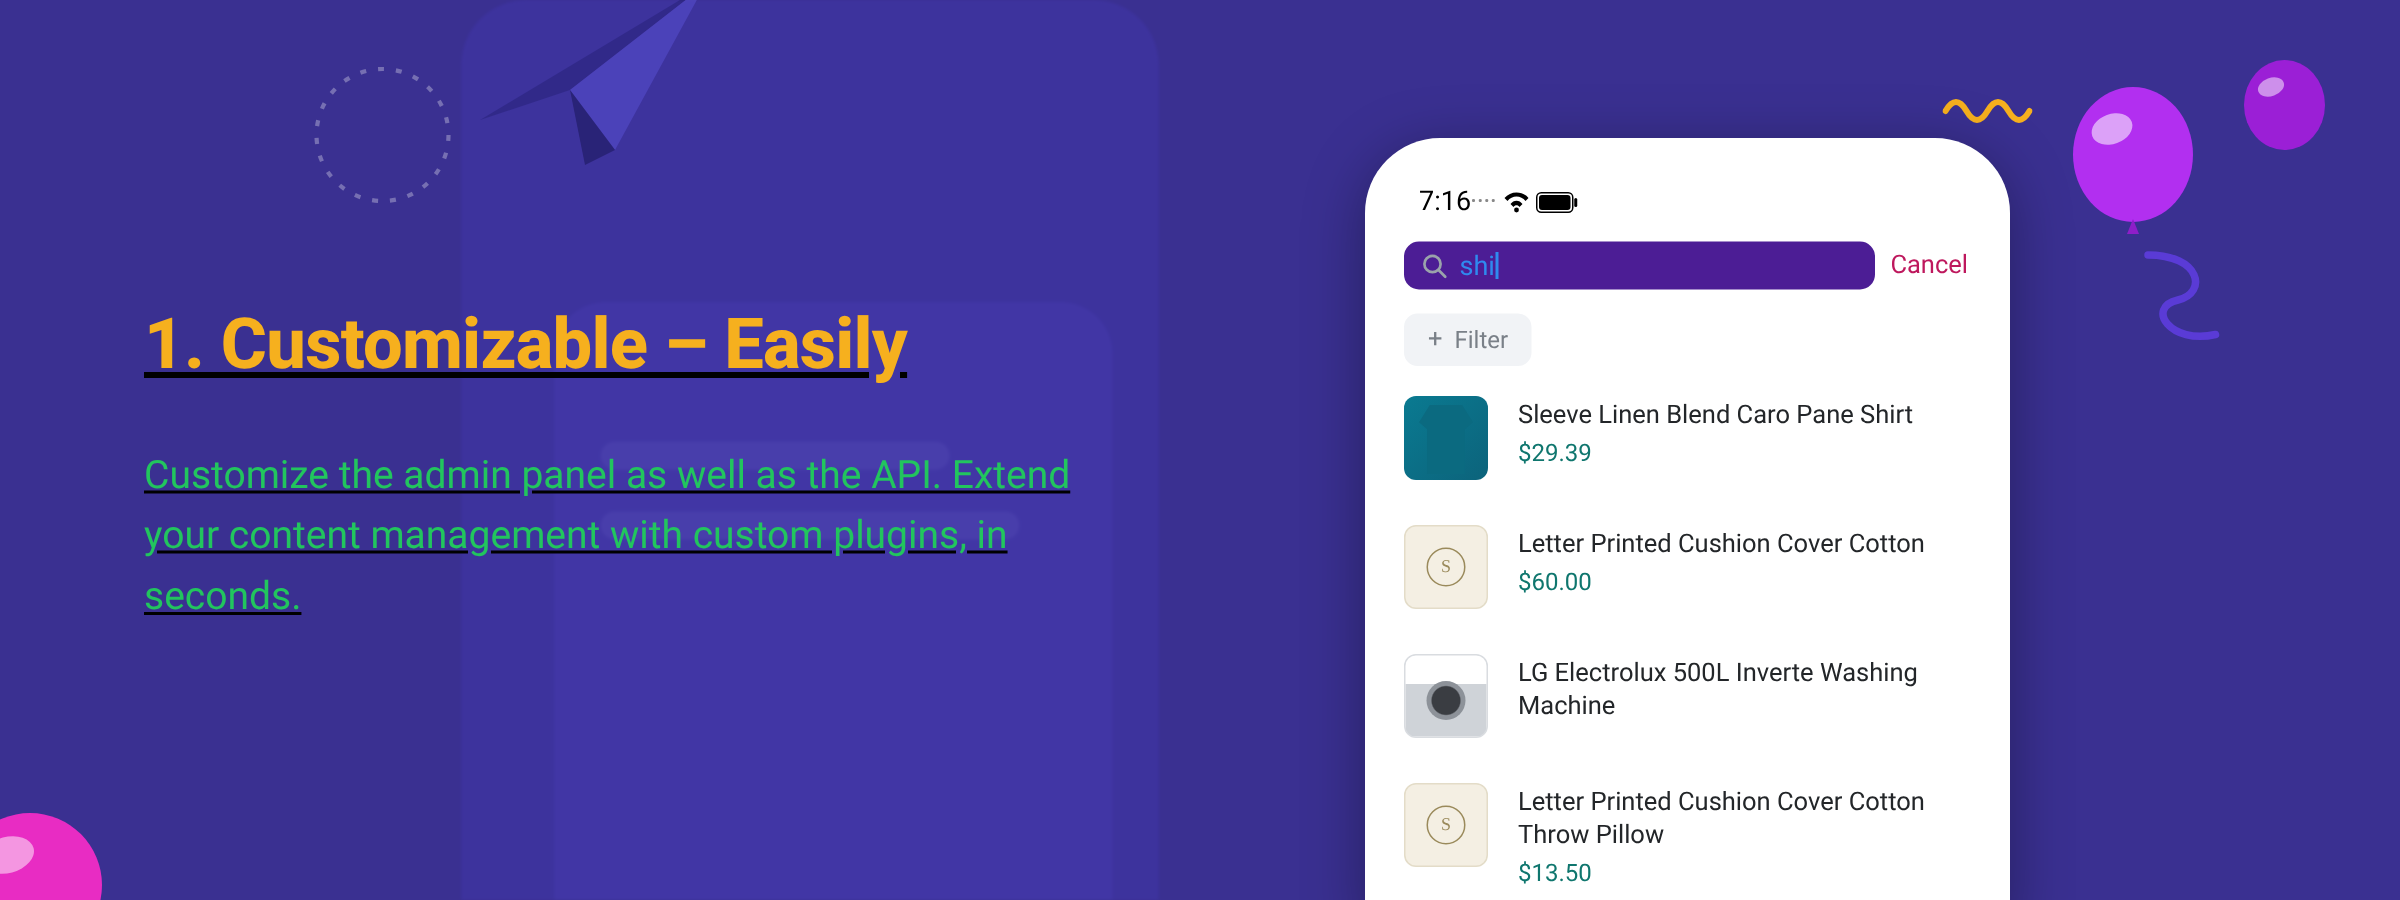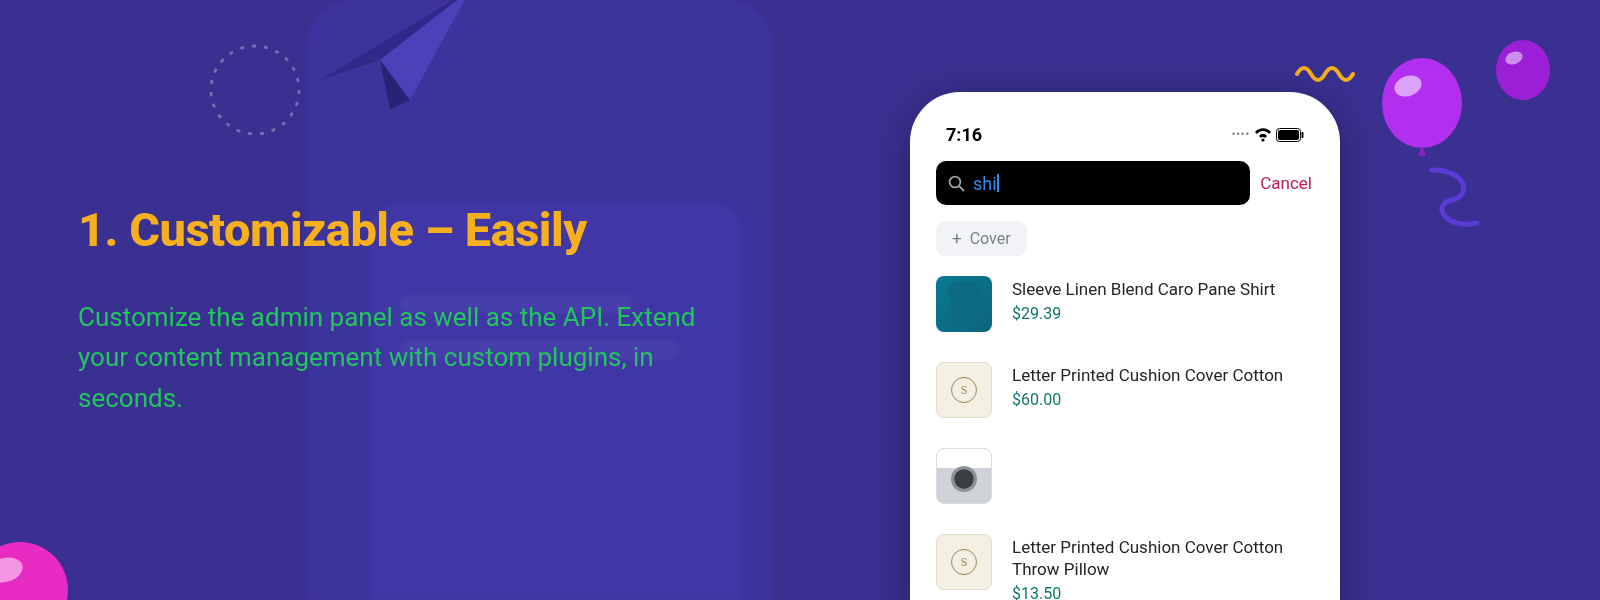--- a/index.html
+++ b/index.html
@@ -66,23 +66,24 @@
     top: 40px;
     left: 205px;
     width:100px;
     height:100px;
     opacity:0.3;
   }
 
   
   .text-block {
     position: absolute;
-    left: 78px;
+    left: 96px;
     top: 202px;
     max-width: 650px;
+    text-decoration: underline;
   }
   .heading {
     font-size: 47px;
     font-weight: 800;
     color: #f6b01e;
     letter-spacing: -0.5px;
     margin-bottom: 40px;
   }
   .description {
     font-size: 26px;
@@ -103,49 +104,48 @@
     box-shadow: 0 8px 40px rgba(0,0,0,0.35);
   }
   .phone-inner {
     background: #ffffff;
     border-radius: 42px 42px 0 0;
     padding: 15px 22px 0 22px;
     min-height: 508px;
   }
   .status-bar {
     display: flex;
-    justify-content: space-between;
     align-items: center;
     padding: 2px 10px 16px 10px;
     font-size: 18px;
-    font-weight: 700;
+    font-weight: 400;
     color: #000;
   }
   .status-icons {
     display: flex;
     align-items: center;
     gap: 4px;
   }
   .signal-dots { font-size: 10px; letter-spacing: 1px; color: #888; }
   .wifi-icon svg, .battery-icon svg { display: block; }
 
   .search-row {
     display: flex;
     align-items: center;
     gap: 8px;
     margin-bottom: 16px;
   }
   .search-box {
     flex: 1;
-    background: #000000;
+    background: #4c1d95;
     border-radius: 10px;
     display: flex;
     align-items: center;
     gap: 8px;
-    padding: 22px 12px;
+    padding: 10px 12px;
     height: 32px;
   }
   .search-icon svg { display:block; }
   .search-text {
     color: #2f8aef;
     font-size: 18px;
     font-weight: 400;
     position: relative;
   }
   .search-text::after {
@@ -342,41 +342,42 @@
               <line x1="11.2" y1="11.2" x2="15.5" y2="15.5" stroke="#9aa3ab" stroke-width="1.8" stroke-linecap="round"></line>
             </svg>
         </span>
         <span class="search-text">shi</span>
       </div>
       <span class="cancel-btn">Cancel</span>
     </div>
 
     <div class="filter-chip">
       <span class="plus-icon">+</span>
-      <span>Cover</span>
+      <span>Filter</span>
     </div>
 
     <div class="product-list" id="product-list">
         <div class="product-item">
           <div class="product-thumb thumb-shirt"></div>
           <div class="product-info">
             <div class="product-name">Sleeve Linen Blend Caro Pane Shirt</div>
             <div class="product-price">$29.39</div>
           </div>
         </div>
         <div class="product-item">
           <div class="product-thumb thumb-cushion"></div>
           <div class="product-info">
             <div class="product-name">Letter Printed Cushion Cover Cotton</div>
             <div class="product-price">$60.00</div>
           </div>
         </div>
         <div class="product-item">
           <div class="product-thumb thumb-washer"></div>
           <div class="product-info">
+            <div class="product-name">LG Electrolux 500L Inverte Washing Machine</div>
           </div>
         </div>
         <div class="product-item">
           <div class="product-thumb thumb-cushion"></div>
           <div class="product-info">
             <div class="product-name">Letter Printed Cushion Cover Cotton Throw Pillow</div>
             <div class="product-price">$13.50</div>
           </div>
         </div>
       </div>

